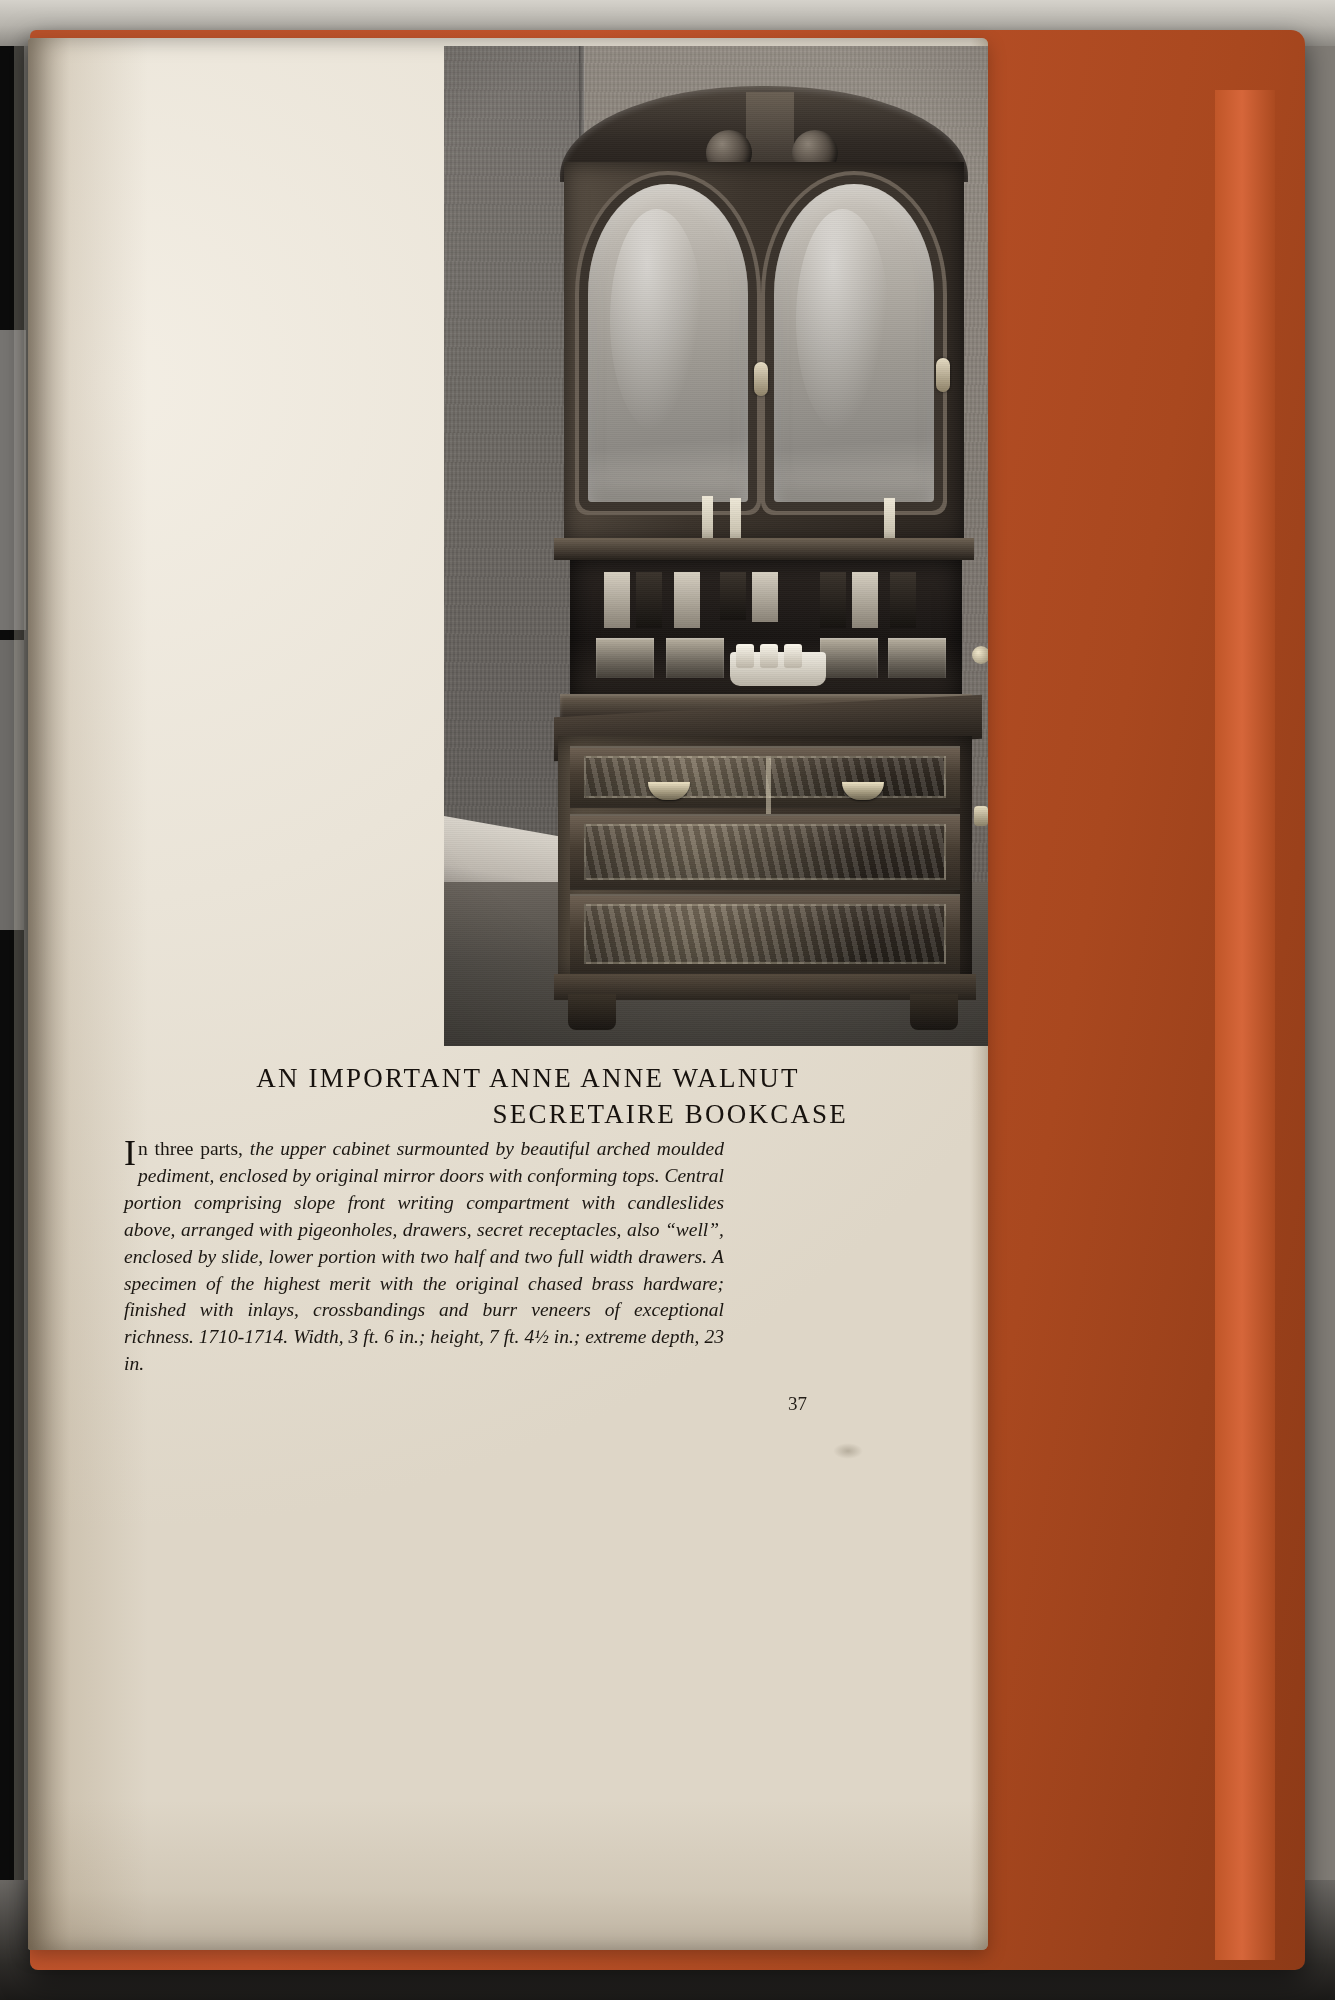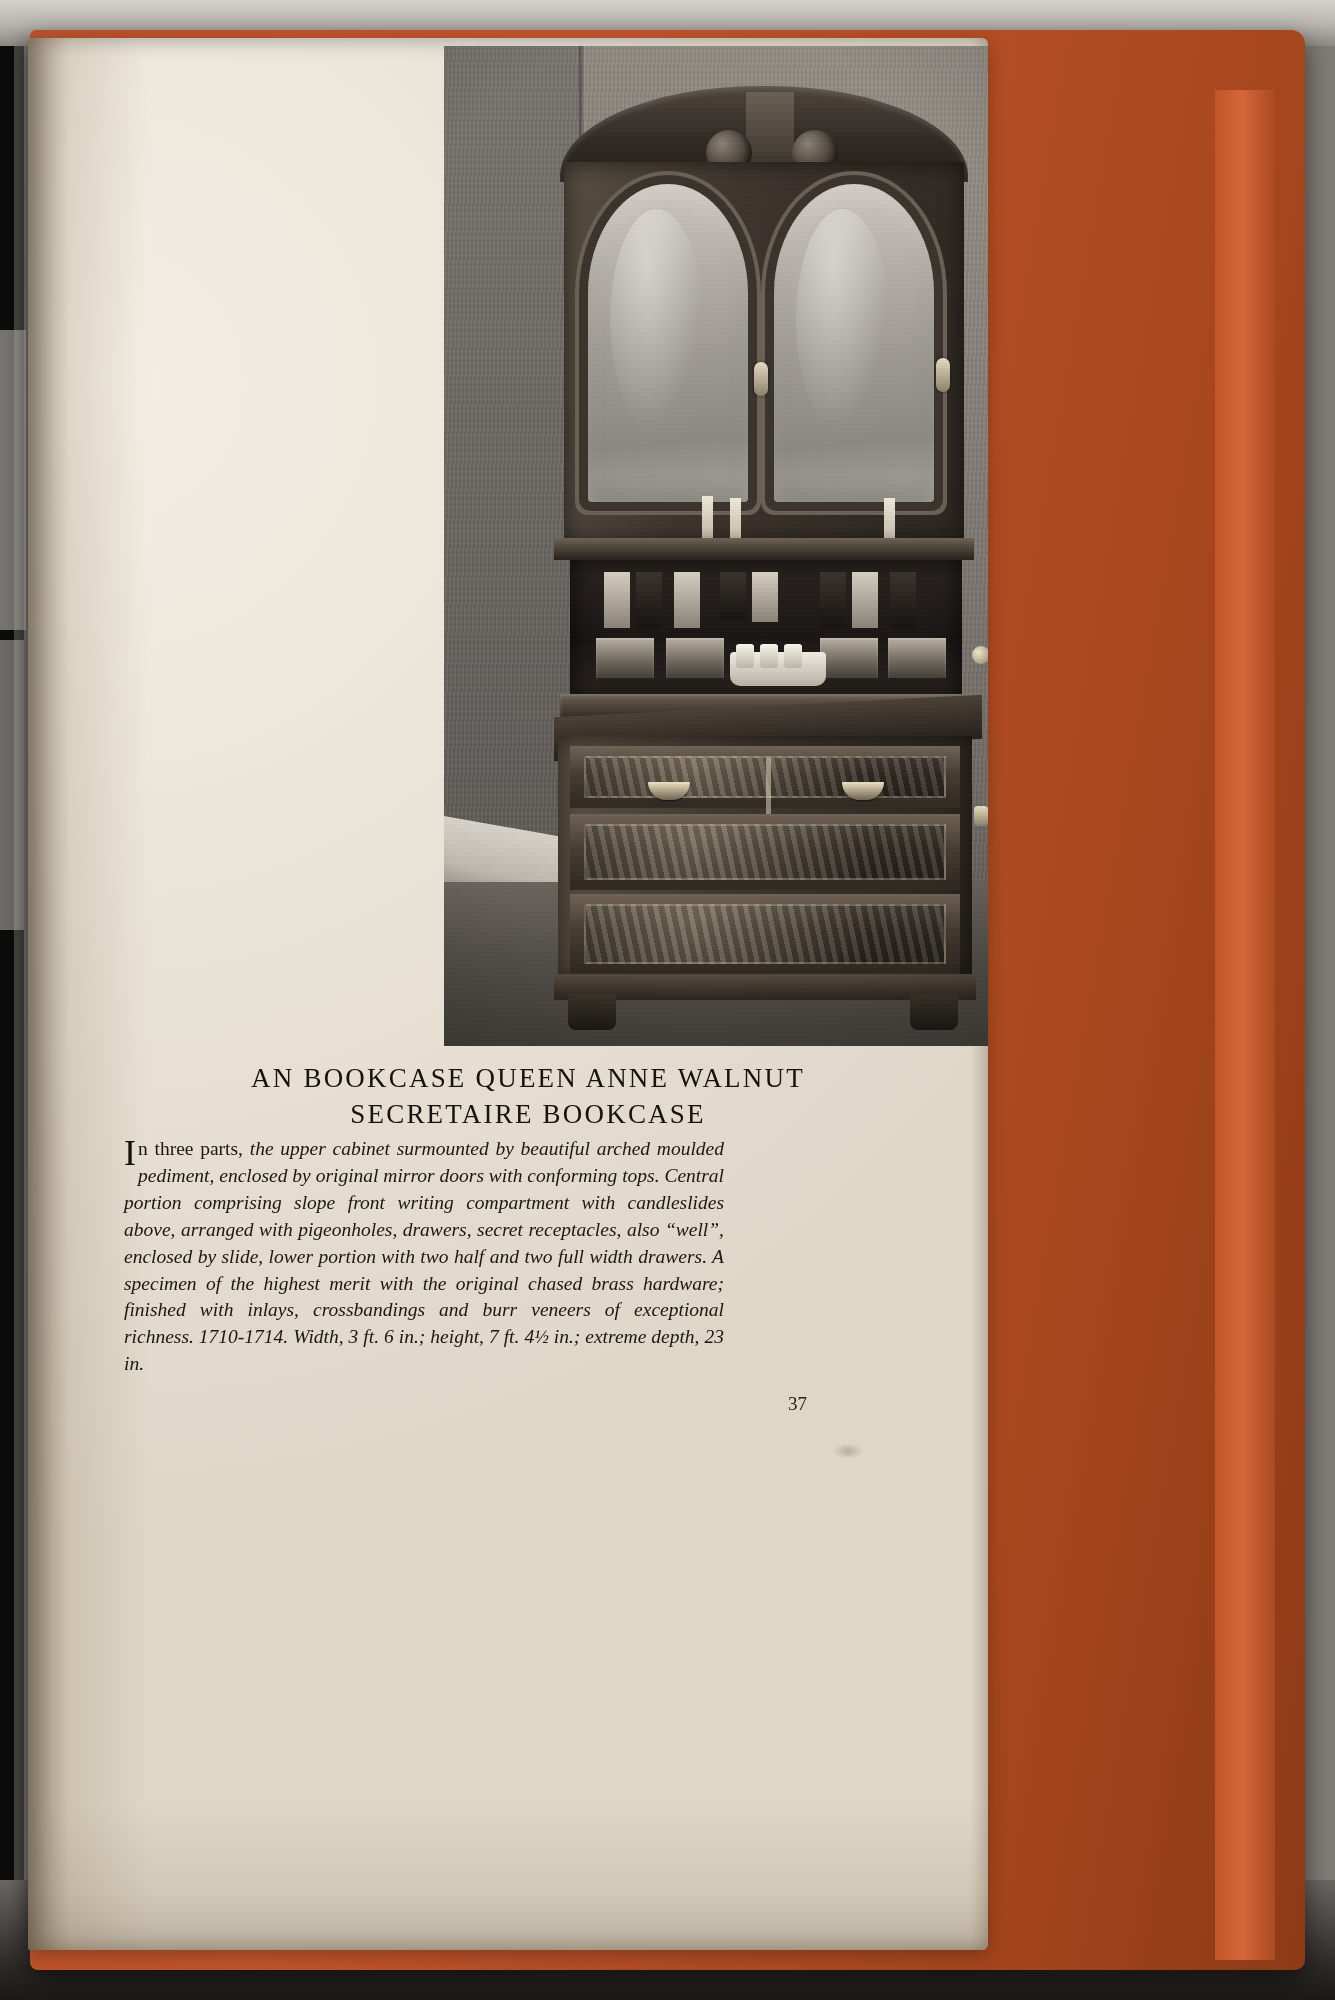--- a/index.html
+++ b/index.html
@@ -327,21 +327,21 @@
   .caption {
     position: absolute;
     left: 180px; top: 1022px; width: 640px;
     text-align: center;
     font-family: "Liberation Serif", serif;
     font-size: 27px;
     letter-spacing: 2.2px;
     color: #17120e;
     line-height: 1.35;
   }
-  .caption .line2 { display: block; }
+  .caption .line2 { display: block; text-align: right; }
 
   .body {
     position: absolute;
     left: 96px; top: 1098px; width: 600px;
     font-family: "Liberation Serif", serif;
     font-size: 19.5px;
     line-height: 1.38;
     color: #1b1712;
     text-align: justify;
     font-style: italic;
@@ -477,21 +477,21 @@
           <div class="foot fl"></div>
           <div class="foot fr"></div>
         </div>
 
         <div class="plate-grain"></div>
         <div class="plate-vignette"></div>
       </div>
     </div>
 
     <div class="caption">
-      <span>AN BOOKCASE QUEEN ANNE WALNUT</span>
+      <span>AN IMPORTANT ANNE ANNE WALNUT</span>
       <span class="line2">SECRETAIRE BOOKCASE</span>
     </div>
 
     <div class="body">
       <span class="dropcap">I</span><span class="roman">n three parts,</span> <span>the upper cabinet surmounted by beautiful arched moulded pediment, enclosed by original mirror doors with conforming tops.  Central portion comprising slope front writing compartment with candleslides above, arranged with pigeonholes, drawers, secret receptacles, also “well”, enclosed by slide, lower portion with two half and two full width drawers.  A specimen of the highest merit with the original chased brass hardware; finished with inlays, crossbandings and burr veneers of exceptional richness. 1710-1714.  Width, 3 ft. 6 in.; height, 7 ft. 4½ in.; extreme depth, 23 in.</span>
     </div>
 
     <div class="folio">37</div>
     <div class="smudge"></div>
 

